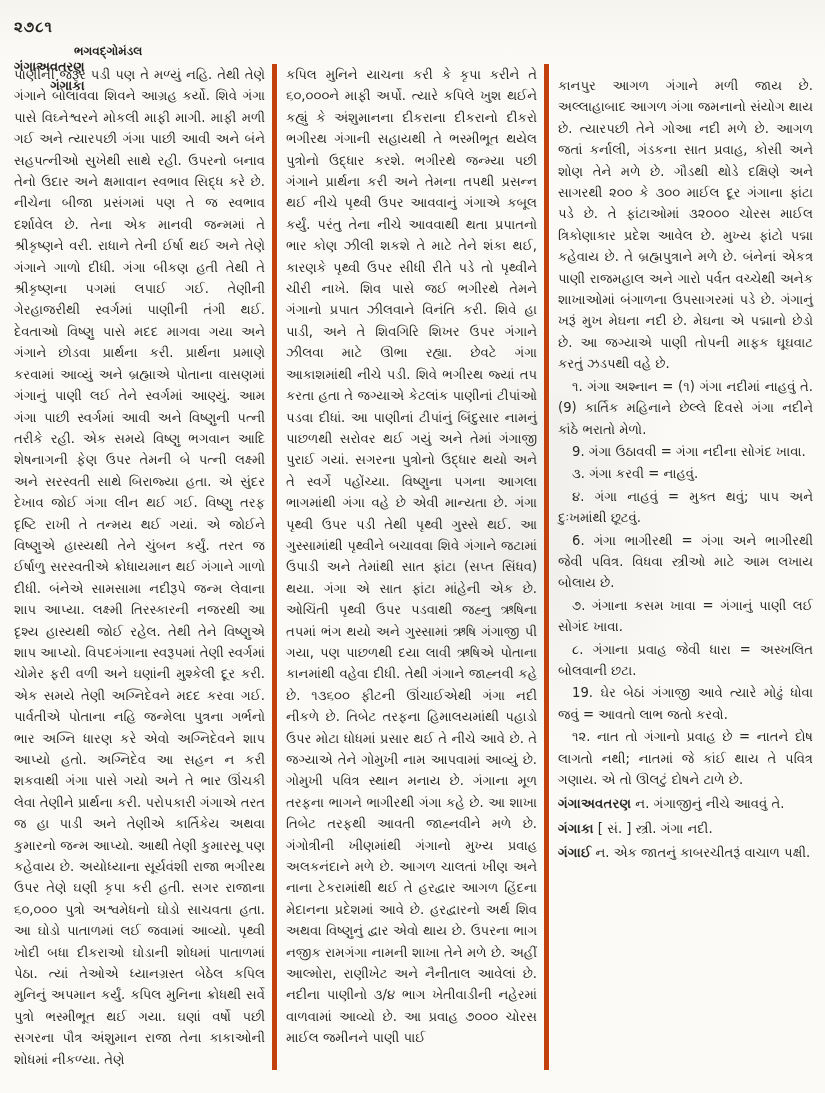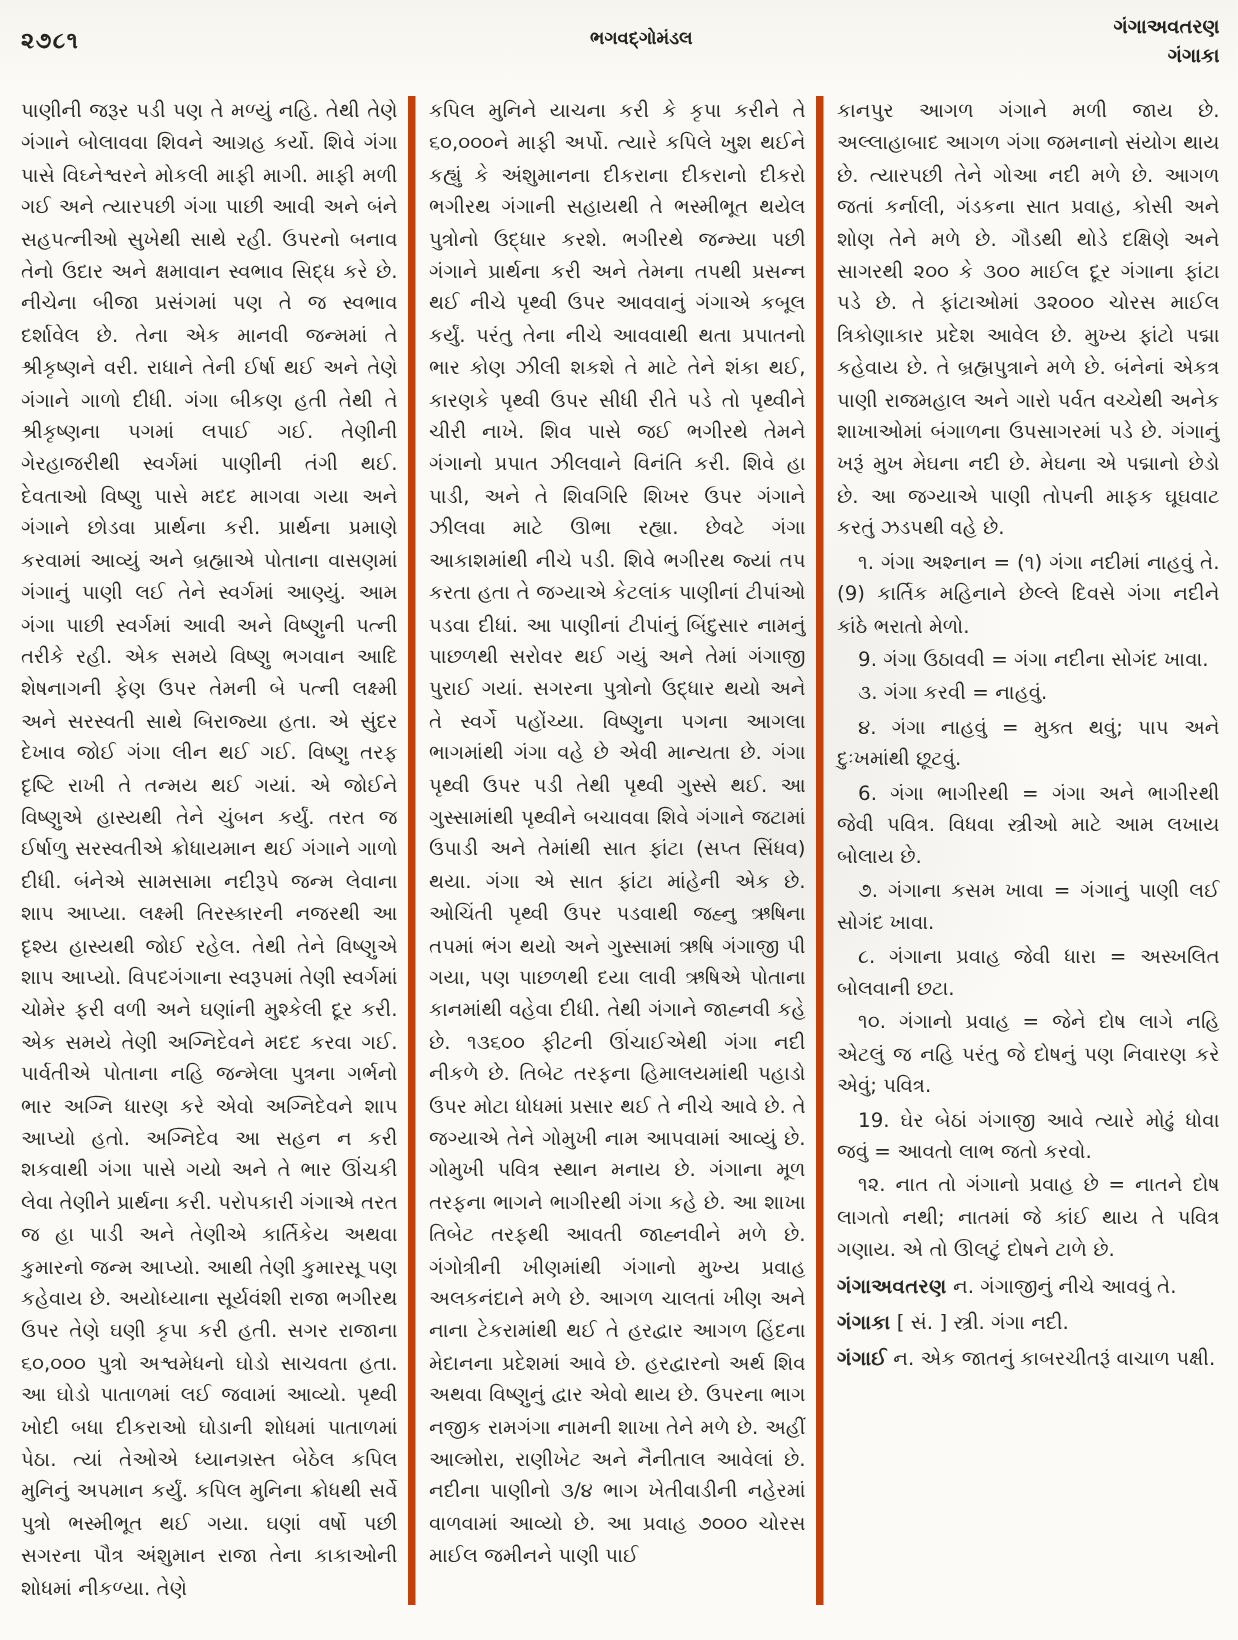--- a/index.html
+++ b/index.html
@@ -17,36 +17,37 @@
     background:
       radial-gradient(circle 260px at 63% 52%, rgba(120,120,118,0.10), rgba(120,120,118,0.0) 70%),
       radial-gradient(circle 170px at 68% 38%, rgba(130,130,128,0.07), rgba(130,130,128,0.0) 70%),
       linear-gradient(180deg, rgba(235,233,226,0.35), rgba(251,250,246,0) 60px);
     pointer-events: none;
   }
   .page { position: relative; padding: 10px 12px 0 14px; }
   .header {
     display: flex; justify-content: space-between; align-items: flex-start;
     height: 50px;
+    flex-direction: column;
   }
   .page-number { font-size: 15px; font-weight: bold; padding-top: 8px; letter-spacing: 1px; }
   .book-title  { font-size: 12px; font-weight: bold; padding-top: 8px; margin-left: 60px; }
   .running-head { text-align: right; font-size: 13px; font-weight: bold; line-height: 1.45; }
   .columns { display: flex; margin-top: 4px; }
   .col {
     width: 266px;
     font-size: 13.2px;
     line-height: 21.4px;
     text-align: justify;
     text-justify: inter-word;
     color: #2b2925;
   }
   .col + .col { margin-left: 9px; }
   .col-1, .col-2 { border-right: 5px solid #c2410c; padding-right: 7px; }
-  .col-3 { width: 258px; }
+  .col-3 { width: 258px; margin-top: 11px; }
   .idiom-list { margin-top: 1px; }
   .idiom { text-indent: 14px; margin-top: 1px; }
   .entries { margin-top: 3px; }
   .entry { padding-left: 16px; text-indent: -16px; margin-top: 3px; }
   .entry b { font-weight: bold; letter-spacing: 0.2px; }
 </style>
 </head>
 <body>
 
 <div class="scan-tint"></div>
@@ -86,21 +87,20 @@
           <div class="idiom">૪. ગંગા નાહવું = મુક્ત થવું; પાપ અને દુઃખમાંથી છૂટવું.</div>
 
           <div class="idiom">6. ગંગા ભાગીરથી = ગંગા અને ભાગીરથી જેવી પવિત્ર. વિધવા સ્ત્રીઓ માટે આમ લખાય બોલાય છે.</div>
 
 
           <div class="idiom">૭. ગંગાના કસમ ખાવા = ગંગાનું પાણી લઈ સોગંદ ખાવા.</div>
 
           <div class="idiom">૮. ગંગાના પ્રવાહ જેવી ધારા = અસ્ખલિત બોલવાની છટા.</div>
 
 
-          <div class="idiom">૧૦. ગંગાનો પ્રવાહ = જેને દોષ લાગે નહિ એટલું જ નહિ પરંતુ જે દોષનું પણ નિવારણ કરે એવું; પવિત્ર.</div>
 
           <div class="idiom">19. ઘેર બેઠાં ગંગાજી આવે ત્યારે મોઢું ધોવા જવું = આવતો લાભ જતો કરવો.</div>
 
           <div class="idiom">૧૨. નાત તો ગંગાનો પ્રવાહ છે = નાતને દોષ લાગતો નથી; નાતમાં જે કાંઈ થાય તે પવિત્ર ગણાય. એ તો ઊલટું દોષને ટાળે છે.</div>
         </div>
 
       <div class="entries">
 
           <div class="entry"><b>ગંગાઅવતરણ</b><span> ન. ગંગાજીનું નીચે આવવું તે.</span></div>
 

